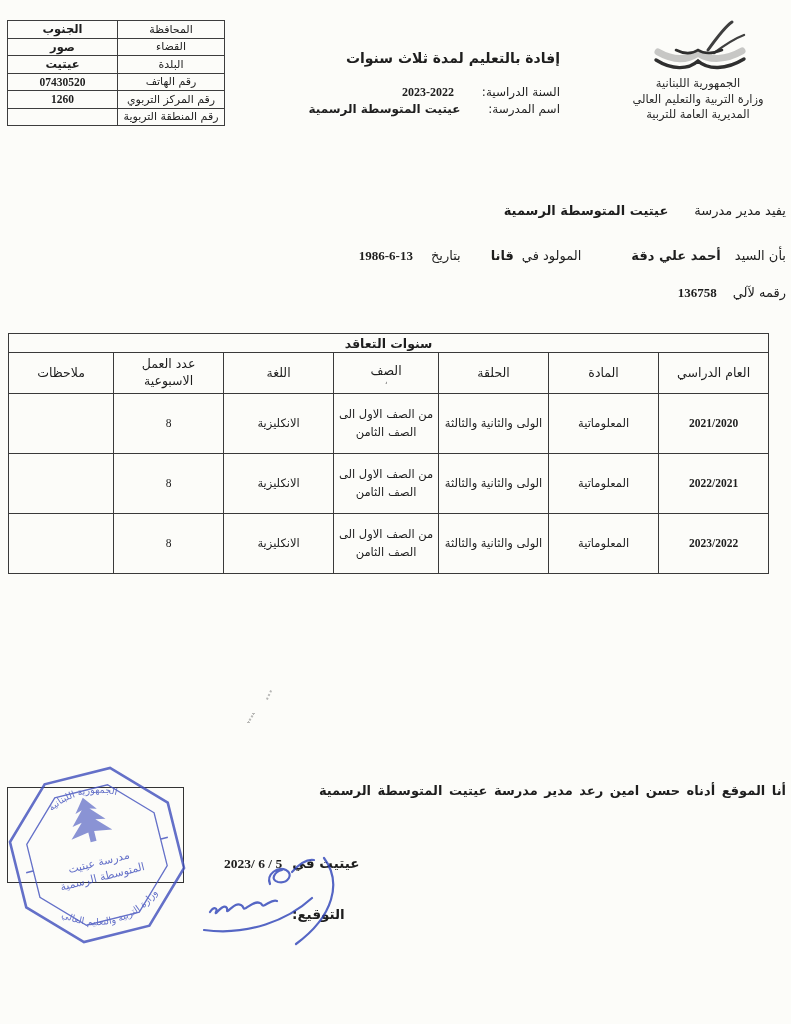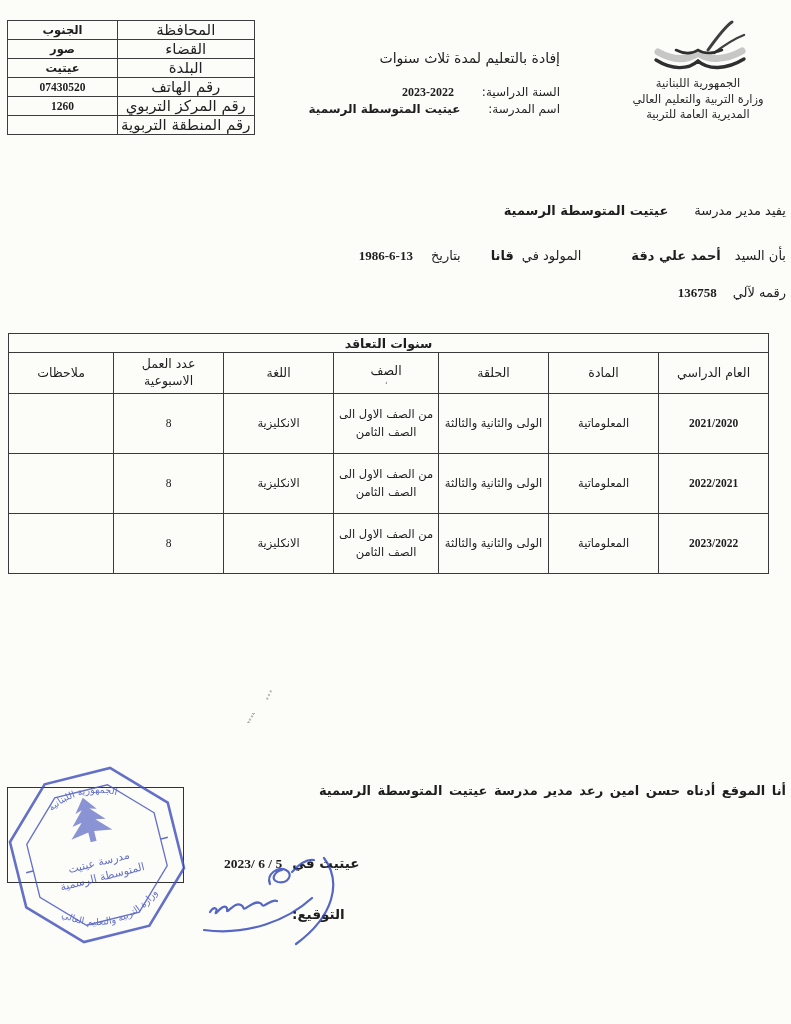--- a/index.html
+++ b/index.html
@@ -5,26 +5,26 @@
   html,body{margin:0;padding:0;background:#e8e8e6;}
   .page{
     position:relative;width:791px;height:1024px;margin:0 auto;
     background:#fcfcf9;color:#1e1e1e;
     font-family:"DejaVu Sans",sans-serif;overflow:hidden;
   }
   .b{font-weight:bold;}
   .num{font-family:"Liberation Serif","DejaVu Serif",serif;}
   
   .info-table{position:absolute;top:20px;left:7px;border-collapse:collapse;direction:rtl;table-layout:fixed;}
-  .info-table td{border:1px solid #3d3d3d;height:16.5px;padding:0 3px;font-size:15px;text-align:center;vertical-align:middle;white-space:nowrap;}
+  .info-table td{border:1px solid #3d3d3d;height:16.5px;padding:0 3px;font-size:11px;text-align:center;vertical-align:middle;white-space:nowrap;}
   .info-table td.lbl{width:100px;color:#222;}
   .info-table td.val{width:103px;font-weight:bold;font-size:11.5px;}
   
   .title-block{position:absolute;top:50px;right:231px;direction:rtl;text-align:right;}
-  .doc-title{font-size:14px;font-weight:normal;letter-spacing:.2px;margin-bottom:19px;}
+  .doc-title{font-size:14px;font-weight:bold;letter-spacing:.2px;margin-bottom:19px;}
   .meta-line{font-size:12px;height:17px;white-space:nowrap;}
   .meta-line .v{margin-right:24px;font-weight:bold;}
   
   .ministry{position:absolute;top:20px;left:612px;width:172px;text-align:center;direction:rtl;}
   .ministry svg{display:block;margin:0 auto 4px auto;}
   .ministry .mline{font-size:11.5px;line-height:15.5px;color:#2a2a2a;white-space:nowrap;}
   
   .bline{position:absolute;right:5px;direction:rtl;display:flex;align-items:baseline;font-size:13px;white-space:nowrap;}
   .sp{display:inline-block;height:1px;}
   

